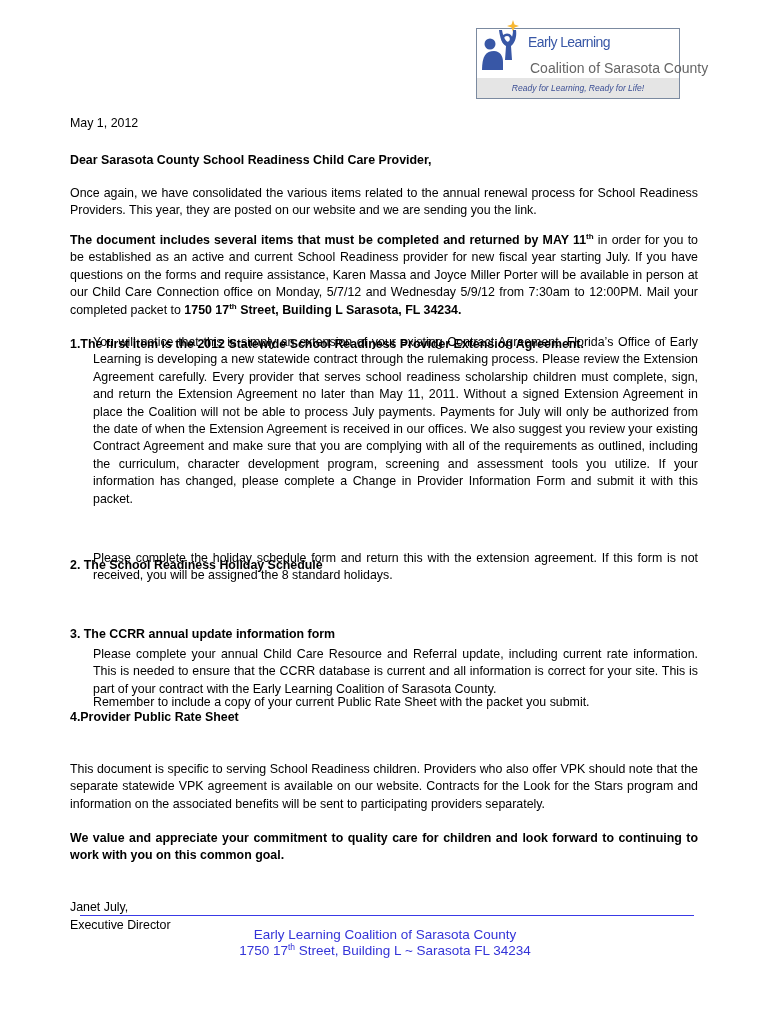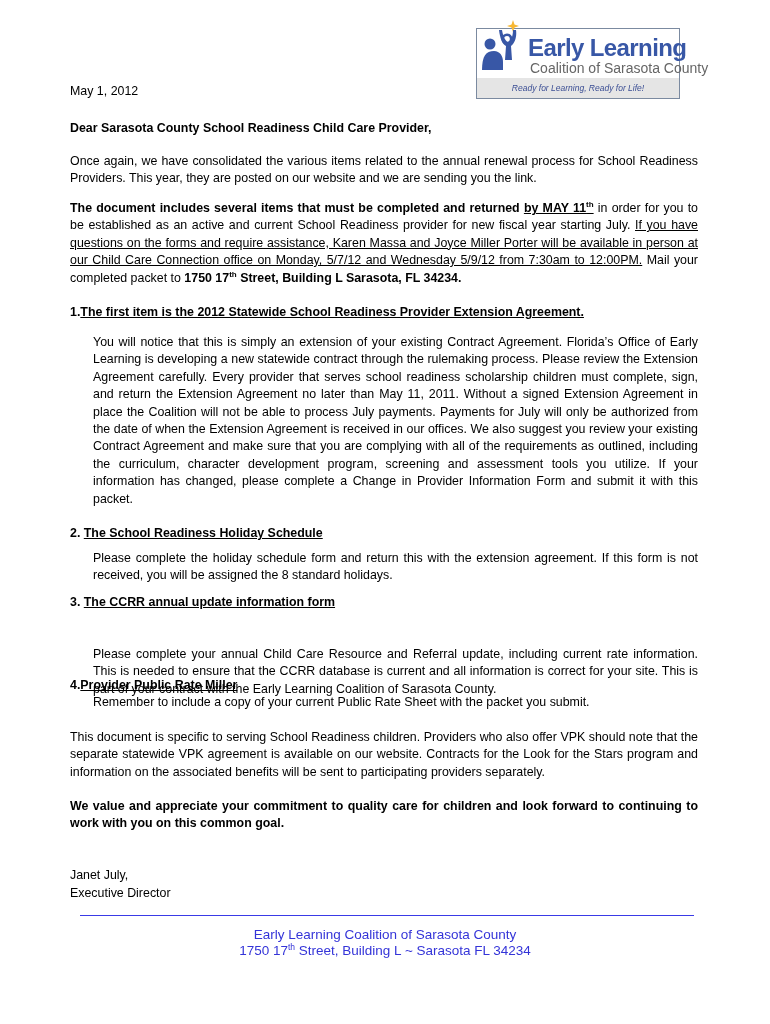--- a/index.html
+++ b/index.html
@@ -5,43 +5,43 @@
     html, body { margin: 0; padding: 0; background: #ffffff; }
     body {
       width: 770px; height: 1024px; position: relative; overflow: hidden;
       font-family: "Liberation Sans", "DejaVu Sans", sans-serif;
       color: #000; font-size: 12.4px;
     }
     .abs { position: absolute; }
     p, div { margin: 0; }
     .line { line-height: 17.4px; text-align: justify; }
     .b { font-weight: bold; }
-    .u { text-decoration: underline; }
+    .u { }
     sup { font-size: 8px; line-height: 0; vertical-align: 5px; }
 
     
     .logo {
       left: 476px; top: 28px; width: 204px; height: 71px;
       border: 1px solid #7b8aa0; box-sizing: border-box; background: #fff;
     }
     .logo-icon { left: 480px; top: 20px; width: 42px; height: 52px; }
     .logo-title {
-      left: 528px; top: 34px; font-size: 24px; font-weight: bold; color: #3857a6;
+      left: 528px; top: 34px; font-size: 14px; font-weight: normal; color: #3857a6;
       letter-spacing: -0.6px; white-space: nowrap;
     }
     .logo-sub {
       left: 530px; top: 60px; font-size: 14px; color: #666; white-space: nowrap;
     }
     .logo-band {
       left: 477px; top: 78px; width: 202px; height: 20px; background: #e5e5e5;
       display: flex; align-items: center; justify-content: center;
       font-size: 8.5px; font-style: italic; color: #3b4e94;
     }
 
-    .text-block { left: 70px; width: 628px; }
+    .text-block { left: 70px; width: 628px; margin-top: 32px; }
     .indent-block { left: 93px; width: 605px; }
 
     .footer-rule { left: 80px; top: 915px; width: 614px; height: 1px; background: #3a3ae6; }
     .footer {
       left: 0; width: 770px; text-align: center; color: #3434d8; font-size: 13.5px;
       line-height: 16px;
     }
     .footer sup { font-size: 8.5px; }
   </style>
 </head>
@@ -85,21 +85,21 @@
   <span style="white-space:pre;">2. </span><span class="u">The School Readiness Holiday Schedule</span>
 </div>
 <div class="abs indent-block line" style="top:542px;margin-top:8px;">Please complete the holiday schedule form and return this with the extension agreement.  If this form is not received, you will be assigned the 8 standard holidays.</div>
 
 <div class="abs text-block line b" style="top:594px;">
   <span style="white-space:pre;">3. </span><span class="u">The CCRR annual update information form</span>
 </div>
 <div class="abs indent-block line" style="top:646px;">Please complete your annual Child Care Resource and Referral update, including current rate information.  This is needed to ensure that the CCRR database is current and all information is correct for your site.  This is part of your contract with the Early Learning Coalition of Sarasota County.</div>
 
 <div class="abs text-block line b" style="top:677px;">
-  <span>4.</span><span class="u">Provider Public Rate Miller</span>
+  <span>4.</span><span class="u">Provider Public Rate Sheet</span>
 </div>
 <div class="abs indent-block line" style="top:694px;">Remember to include a copy of your current Public Rate Sheet with the packet you submit.</div>
 
 <div class="abs text-block line" style="top:729px;">This document is specific to serving School Readiness children.  Providers who also offer VPK should note that the separate statewide VPK agreement is available on our website. Contracts for the Look for the Stars program and information on the associated benefits will be sent to participating providers separately.</div>
 
 <div class="abs text-block line b" style="top:798px;">We value and appreciate your commitment to quality care for children and look forward to continuing to work with you on this common goal.</div>
 
 <div class="abs text-block line" style="top:867px;">Janet July,</div>
 <div class="abs text-block line" style="top:885px;">Executive Director</div>
 

